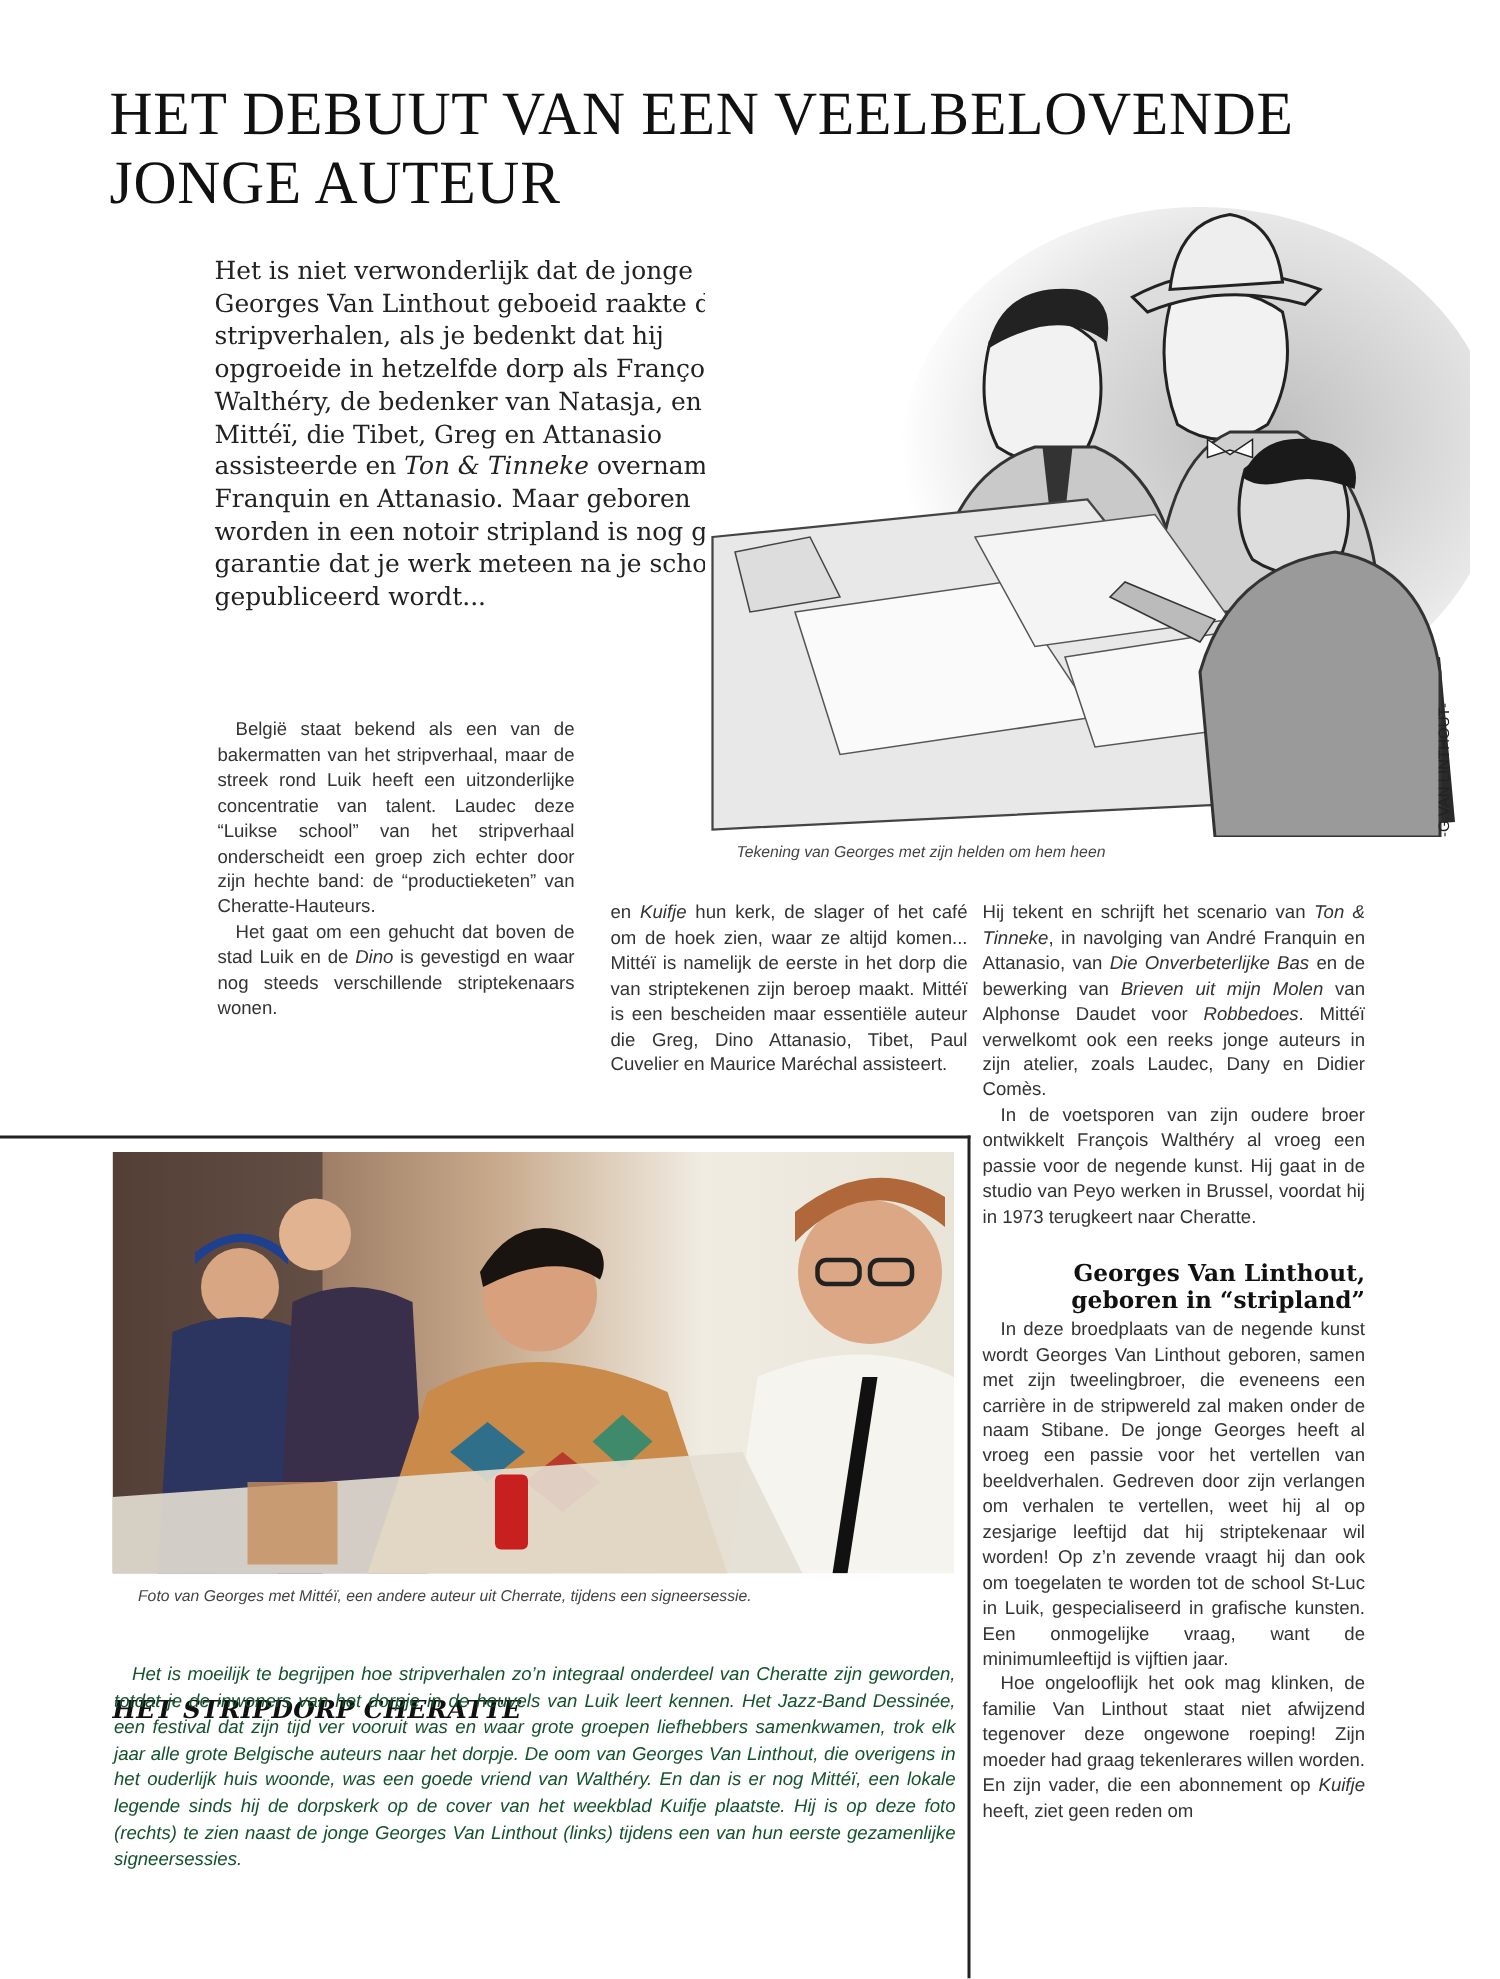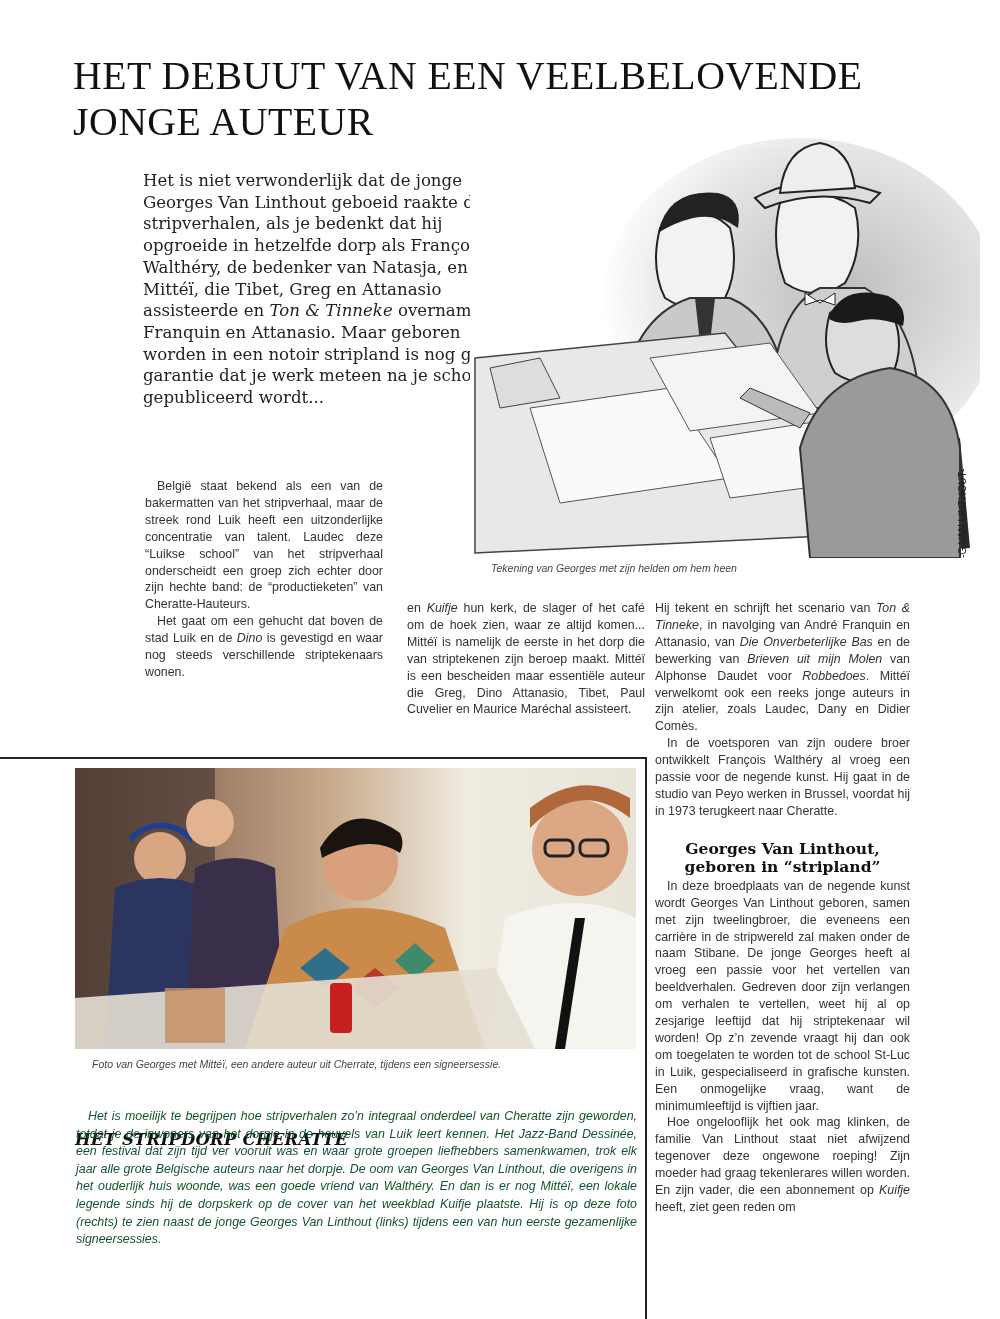--- a/index.html
+++ b/index.html
@@ -12,21 +12,21 @@
   .intro em{font-style:italic;}
   .illus{left:470px;top:108px;width:510px;height:450px;}
   .cap1{left:478px;top:562px;font-size:10.5px;font-style:italic;color:#444;white-space:nowrap;margin-left:13px;}
   .col{font-size:12.4px;line-height:16.9px;color:#333;text-align:justify;}
   .col p{margin:0;text-indent:12px;}
   .col p.noi{text-indent:0;}
   .col1{left:145px;top:478px;width:238px;}
   .col2{left:407px;top:600px;width:238px;}
   .col3{left:655px;top:600px;width:255px;}
   .col em{font-style:italic;margin-top:13px;}
-  .subhead{font-family:"DejaVu Serif",serif;font-size:15.5px;line-height:18px;font-weight:bold;color:#111;margin:10px 0 2px 0;text-indent:0 !important;text-align:center;}
+  .subhead{font-family:"DejaVu Serif",serif;font-size:15.5px;line-height:18px;font-weight:bold;color:#111;margin:10px 0 2px 0;text-indent:0 !important;text-align:right;}
   .box-top{left:0;top:757px;width:647px;height:2px;background:#222;}
   .box-right{left:645px;top:757px;width:2px;height:562px;background:#222;}
   .photo{left:75px;top:768px;width:561px;height:281px;overflow:hidden;}
   .cap2{left:75px;top:1058px;font-size:10.5px;font-style:italic;color:#444;white-space:nowrap;margin-left:17px;}
   .h2{left:75px;top:1130px;font-family:"DejaVu Serif",serif;font-size:16.5px;font-weight:bold;font-style:italic;color:#111;margin:0;letter-spacing:0.2px;}
   .boxtext{left:75px;top:1107px;width:561px;font-size:12.4px;line-height:17.6px;font-style:italic;color:#14532d;text-align:justify;margin:1px;text-indent:12px;}
 </style>
 </head>
 <body>
 

